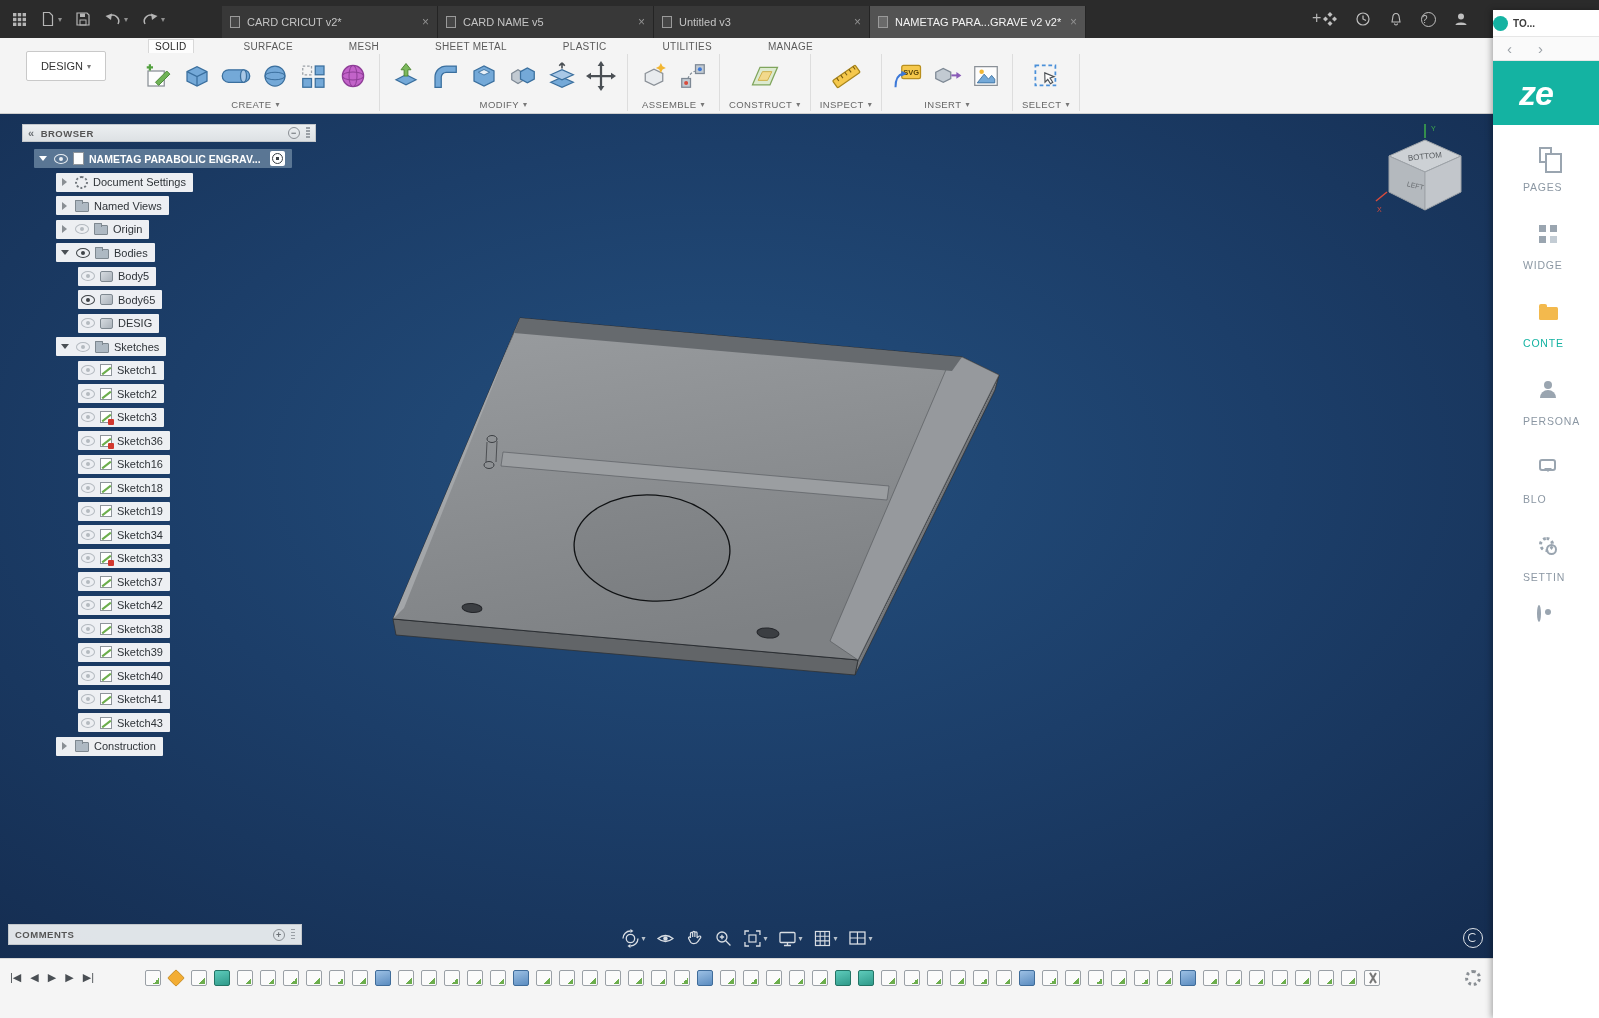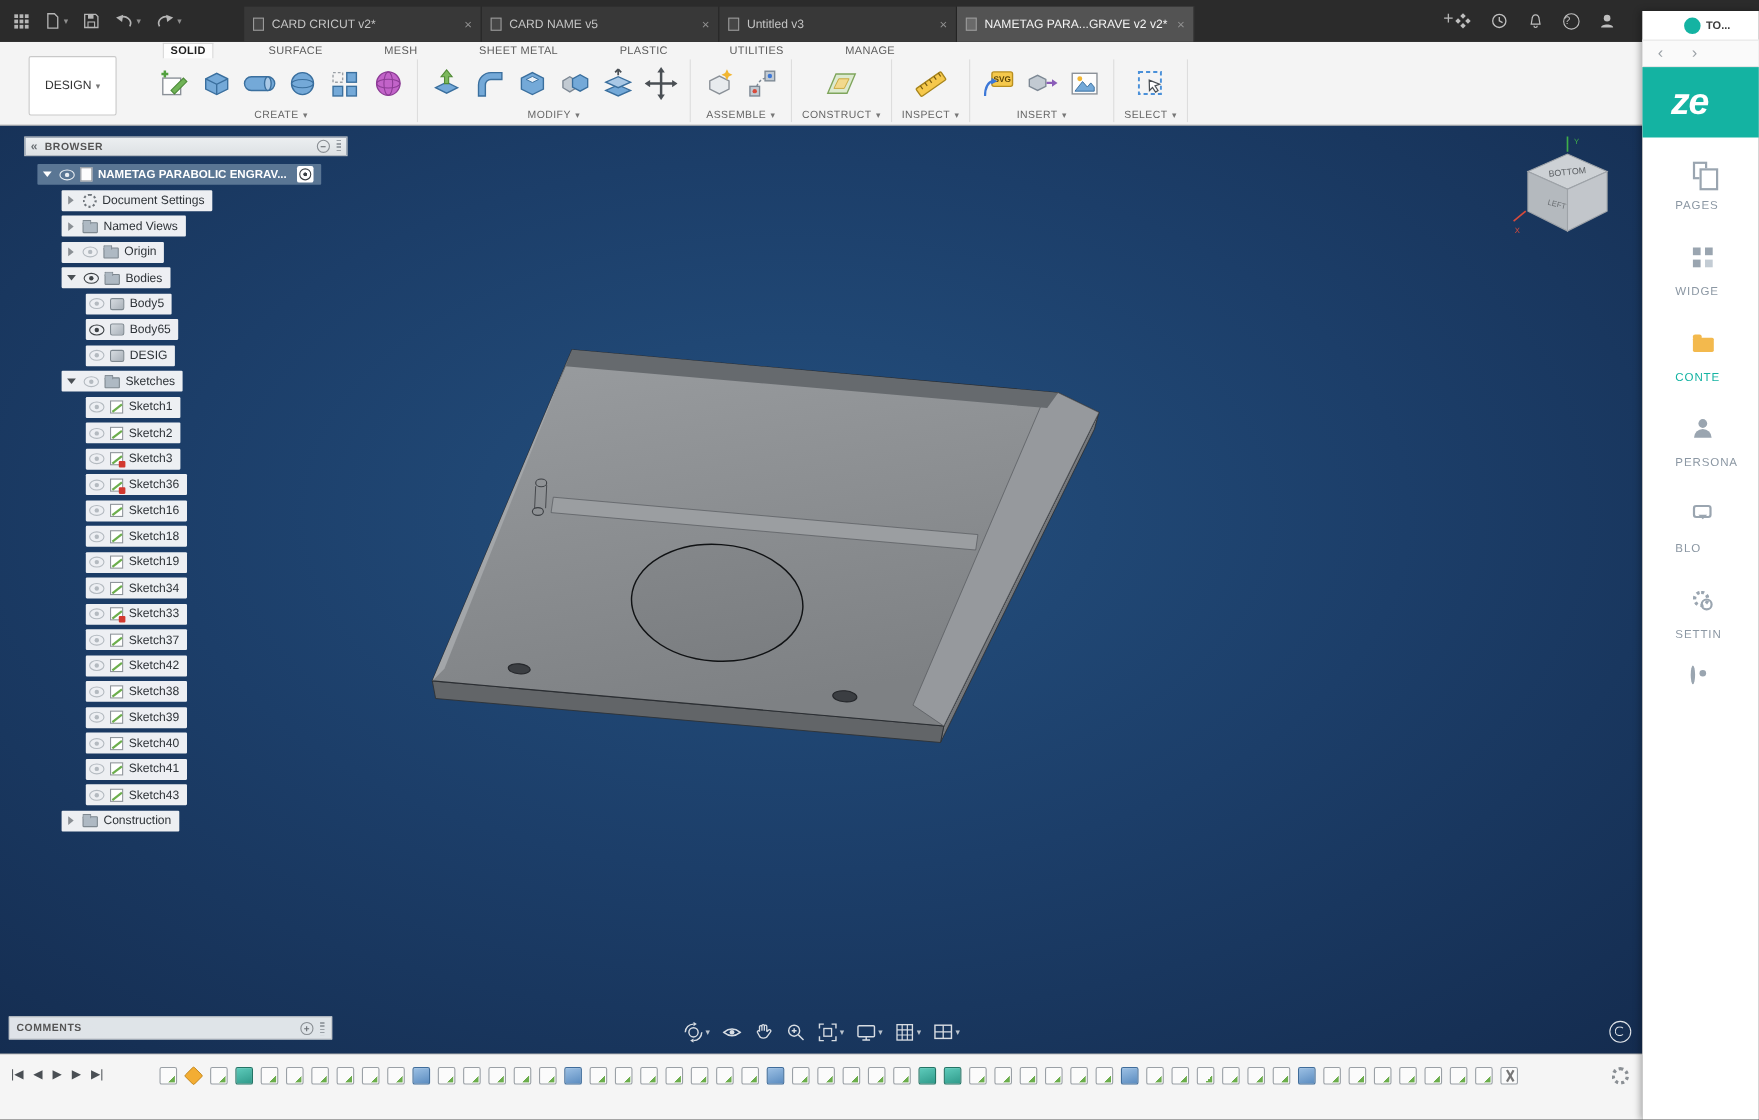--- a/index.html
+++ b/index.html
@@ -25,25 +25,25 @@
   .glyph-plus::before{content:"+"}
   .glyph-minus::before{content:"−"}
   .glyph-dblleft::before{content:"«"}
   .newtab{position:absolute;left:1312px;top:9px;color:#b5b5b5;font-size:16px;cursor:pointer}
   .tb-right{position:absolute;right:130px;top:0;height:38px;display:flex;align-items:center;gap:17px}
   .help-circle{width:15px;height:15px;border:1px solid #bfbfbf;border-radius:50%;color:#bfbfbf;font-size:10px;line-height:13px;text-align:center}
   .help-circle::before{content:"?"}
 
   
   .toolbar{position:absolute;top:38px;left:0;width:1493px;height:76px;background:#f4f4f4;border-bottom:1px solid #cfcfcf;z-index:2}
-  .design-dropdown{position:absolute;left:26px;top:13px;width:80px;height:54px;background:#fff;border:1px solid #c9c9c9;border-radius:2px;display:flex;align-items:center;justify-content:center;font-size:11px;color:#333;cursor:pointer}
+  .design-dropdown{position:absolute;left:26px;top:13px;width:80px;height:30px;background:#fff;border:1px solid #c9c9c9;border-radius:2px;display:flex;align-items:center;justify-content:center;font-size:11px;color:#333;cursor:pointer}
   .ribbon{position:absolute;left:132px;top:0;right:0}
   .ribbon-tabs{height:15px;display:flex;gap:44px;align-items:flex-end;padding-left:16px;font-size:10px;color:#5a5a5a;letter-spacing:.3px}
   .ribbon-tab{cursor:pointer;padding:1px 6px}
-  .ribbon-tab.active{background:#fdfdfd;border:1px solid #d8d8d8;border-bottom:none;color:#1e1e1e;font-weight:bold}
+  .ribbon-tab.active{background:#fdfdfd;border:1px solid #d8d8d8;border-bottom:none;color:#1e1e1e;font-weight:normal}
   .ribbon-groups{display:flex;margin-top:1px}
   .tb-group{display:flex;flex-direction:column;align-items:center;padding:0 9px;border-right:1px solid #ddd}
   .tb-icons{display:flex;gap:5px;height:44px;align-items:center}
   .tbi{width:34px;height:36px;display:flex;align-items:center;justify-content:center;cursor:pointer;border-radius:2px}
   .tb-grouplabel{display:flex;align-items:center;font-size:9.5px;color:#666;letter-spacing:.4px;height:13px;cursor:pointer}
 
   
   .viewport{position:absolute;top:114px;left:0;width:1493px;height:844px;overflow:hidden;cursor:crosshair;
     background:radial-gradient(ellipse 1250px 720px at 48% 42%,#24507f 0%,#1c3e69 45%,#13294b 100%)}
   .model{position:absolute;left:0;top:0}
@@ -88,21 +88,21 @@
   .comments-bar{position:absolute;left:8px;bottom:13px;width:294px;height:21px;background:rgba(236,239,241,.94);border:1px solid #c3c7cb;display:flex;align-items:center;font-size:9.5px;font-weight:bold;color:#555;padding:0 6px;letter-spacing:.5px}
   .navbar{position:absolute;left:50%;transform:translateX(-50%);bottom:10px;display:flex;align-items:center;gap:10px}
   .nav-btn{display:flex;align-items:center;gap:2px;cursor:pointer}
   .nav-caret{font-size:8px;color:#b9c2cc}
   .nav-caret::before{content:"▾"}
   .assistant{position:absolute;right:10px;bottom:10px;width:20px;height:20px;border:1.6px solid #dfe3e8;border-radius:50%;cursor:pointer}
   .assistant::before{content:"";position:absolute;left:4px;top:4px;width:7px;height:7px;border:1.6px solid #dfe3e8;border-radius:50%;border-right-color:transparent}
 
   
   .right-panel{position:absolute;top:10px;right:0;width:106px;height:1008px;background:#fff;box-shadow:-2px 0 6px rgba(0,0,0,.3);overflow:hidden;z-index:6}
-  .rp-top{height:26px;display:flex;align-items:center;padding-left:38px;gap:5px;cursor:pointer}
+  .rp-top{height:26px;display:flex;align-items:center;gap:5px;cursor:pointer}
   .rp-dot{width:15px;height:15px;border-radius:50%;background:#14b3a2;flex:none}
   .rp-frag{font-size:10px;font-weight:bold;color:#3c3c3c;white-space:nowrap}
   .rp-nav{height:25px;background:#fafafa;border-top:1px solid #e6e6e6;border-bottom:1px solid #e6e6e6;display:flex;align-items:center;padding-left:14px;gap:26px;color:#9aa0a6;font-size:15px}
   .rp-nav span{cursor:pointer}
   .glyph-left::before{content:"‹"}
   .glyph-right::before{content:"›"}
   .rp-logo{height:64px;background:#14b3a2;color:#fff;display:flex;align-items:center;padding-left:26px;font-size:34px;font-weight:bold;font-style:italic;letter-spacing:-1px}
   .rp-items{padding-top:12px}
   .rp-item{height:78px;position:relative;cursor:pointer}
   .rp-icon{position:absolute;left:46px;top:10px;display:block}

